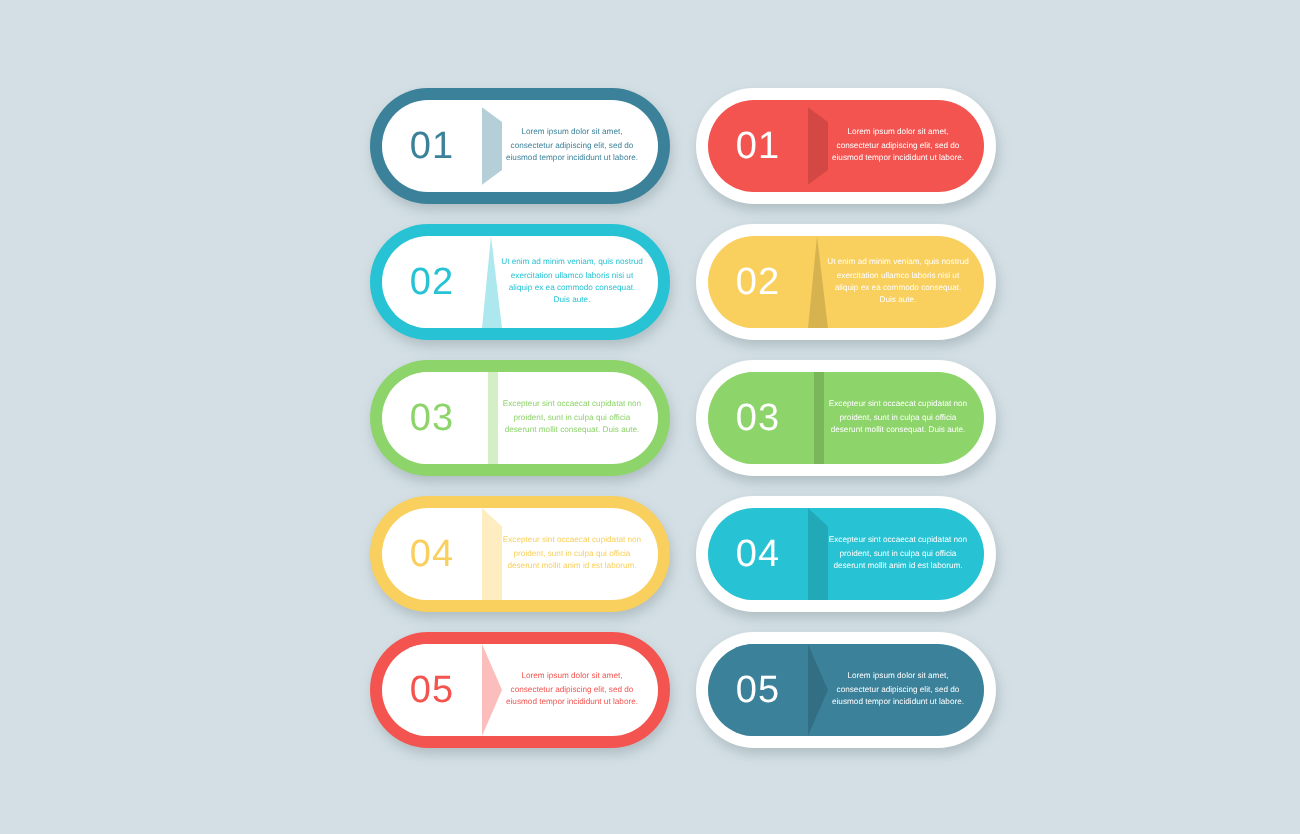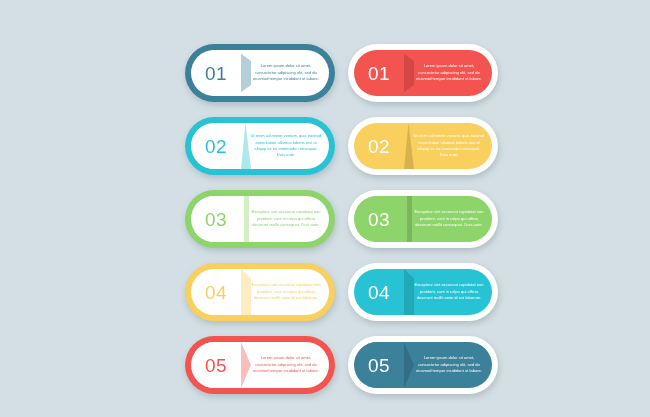--- a/index.html
+++ b/index.html
@@ -27,21 +27,22 @@
     top: 44px;
     width: 150px;
   }
   .col-left  { left: 185px; }
   .col-right { left: 348px; }
 
   
   .row {
     position: relative;
     width: 150px;
-    height: 73px;
+    height: 58px;
+    margin-bottom: 10px;
   }
 
   
   .shell {
     position: absolute;
     left: 0; top: 0;
     width: 150px;
     height: 58px;
     border-radius: 29px;
     box-sizing: border-box;

